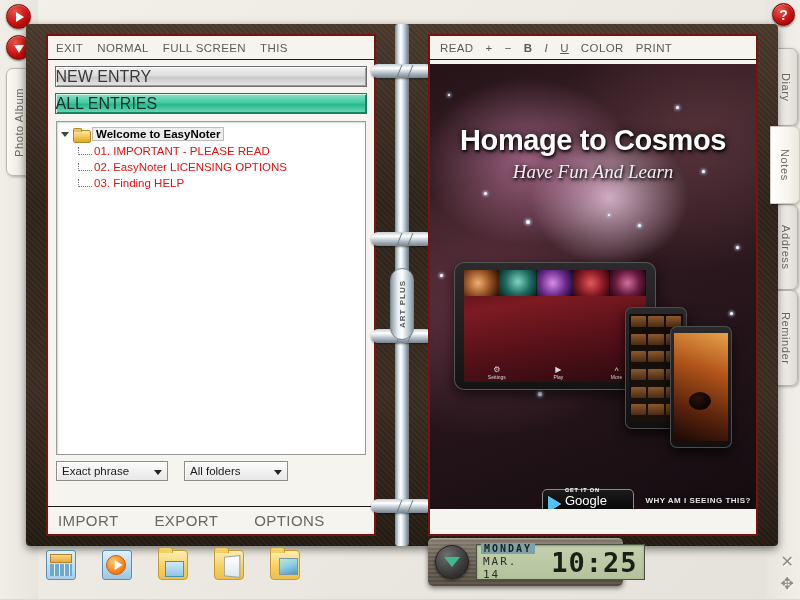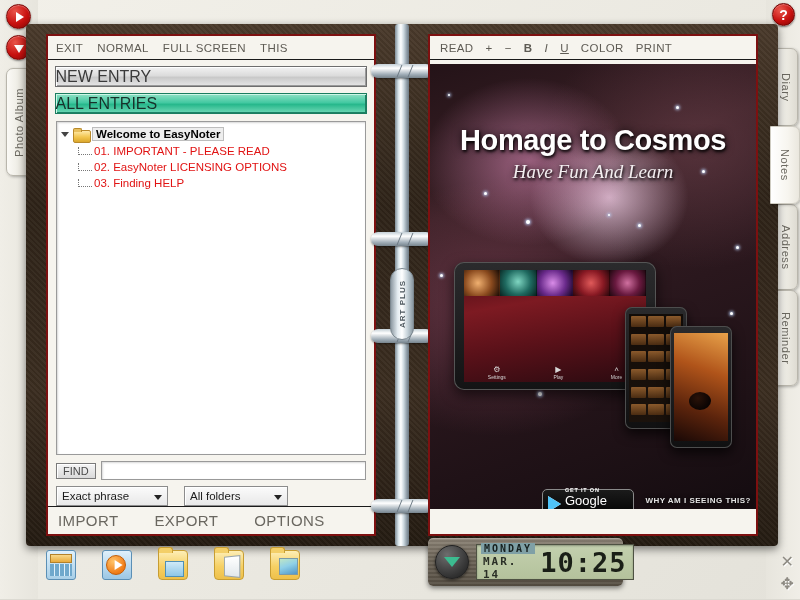--- a/index.html
+++ b/index.html
@@ -446,36 +446,36 @@
   #clock .knob .td {
     width: 0; height: 0;
     border-top: 10px solid #3cbb90;
     border-left: 8px solid transparent;
     border-right: 8px solid transparent;
   }
   #clock .lcd {
     flex: 1; height: 36px;
     background: linear-gradient(180deg,#c3d0ae 0%,#b4c29c 100%);
     border: 1px solid #4e5243;
-    display: flex; align-items: center; padding: 1px 4px; gap: 5px;
+    display: flex; align-items: center; padding: 1px 4px; gap: 16px;
     box-shadow: inset 0 1px 2px rgba(0,0,0,.3);
   }
   #clock .lcd .left {
     display: flex; flex-direction: column; gap: 1px;
   }
   #clock .lcd .dayname {
     background: #7fa0a6; color: #17201f;
     font-family: "DejaVu Sans Mono", monospace;
     font-size: 10px; letter-spacing: 2px; font-weight: bold;
     padding: 0 3px; text-align: center;
   }
   #clock .lcd .date {
     color: #2a2f26;
     font-family: "DejaVu Sans Mono", monospace;
-    font-size: 11px; letter-spacing: 2px; font-weight: bold;
+    font-size: 11px; letter-spacing: 2px; font-weight: normal;
     padding-left: 2px;
   }
   #clock .lcd .time {
     flex: 1; text-align: right;
     color: #1a1f17;
     font-family: "DejaVu Sans Mono", monospace;
     font-size: 27px; font-weight: bold; letter-spacing: 1px;
     line-height: 1;
     padding-right: 3px;
   }
@@ -626,24 +626,20 @@
         <div class="tree-child">
           <span class="tree-line"></span>
           <span class="child-label">02. EasyNoter LICENSING OPTIONS</span>
         </div>
         <div class="tree-child">
           <span class="tree-line"></span>
           <span class="child-label">03. Finding HELP</span>
         </div>
       </div>
 
-      <div class="find-row">
-        <div class="find-btn">FIND</div>
-        <input class="find-input" type="text" placeholder="" style="">
-      </div>
 
       <div class="select-row">
         <div class="sel">
           <span>Exact phrase</span>
           <span class="caret"></span>
         </div>
         <div class="sel">
           <span>All folders</span>
           <span class="caret"></span>
         </div>

